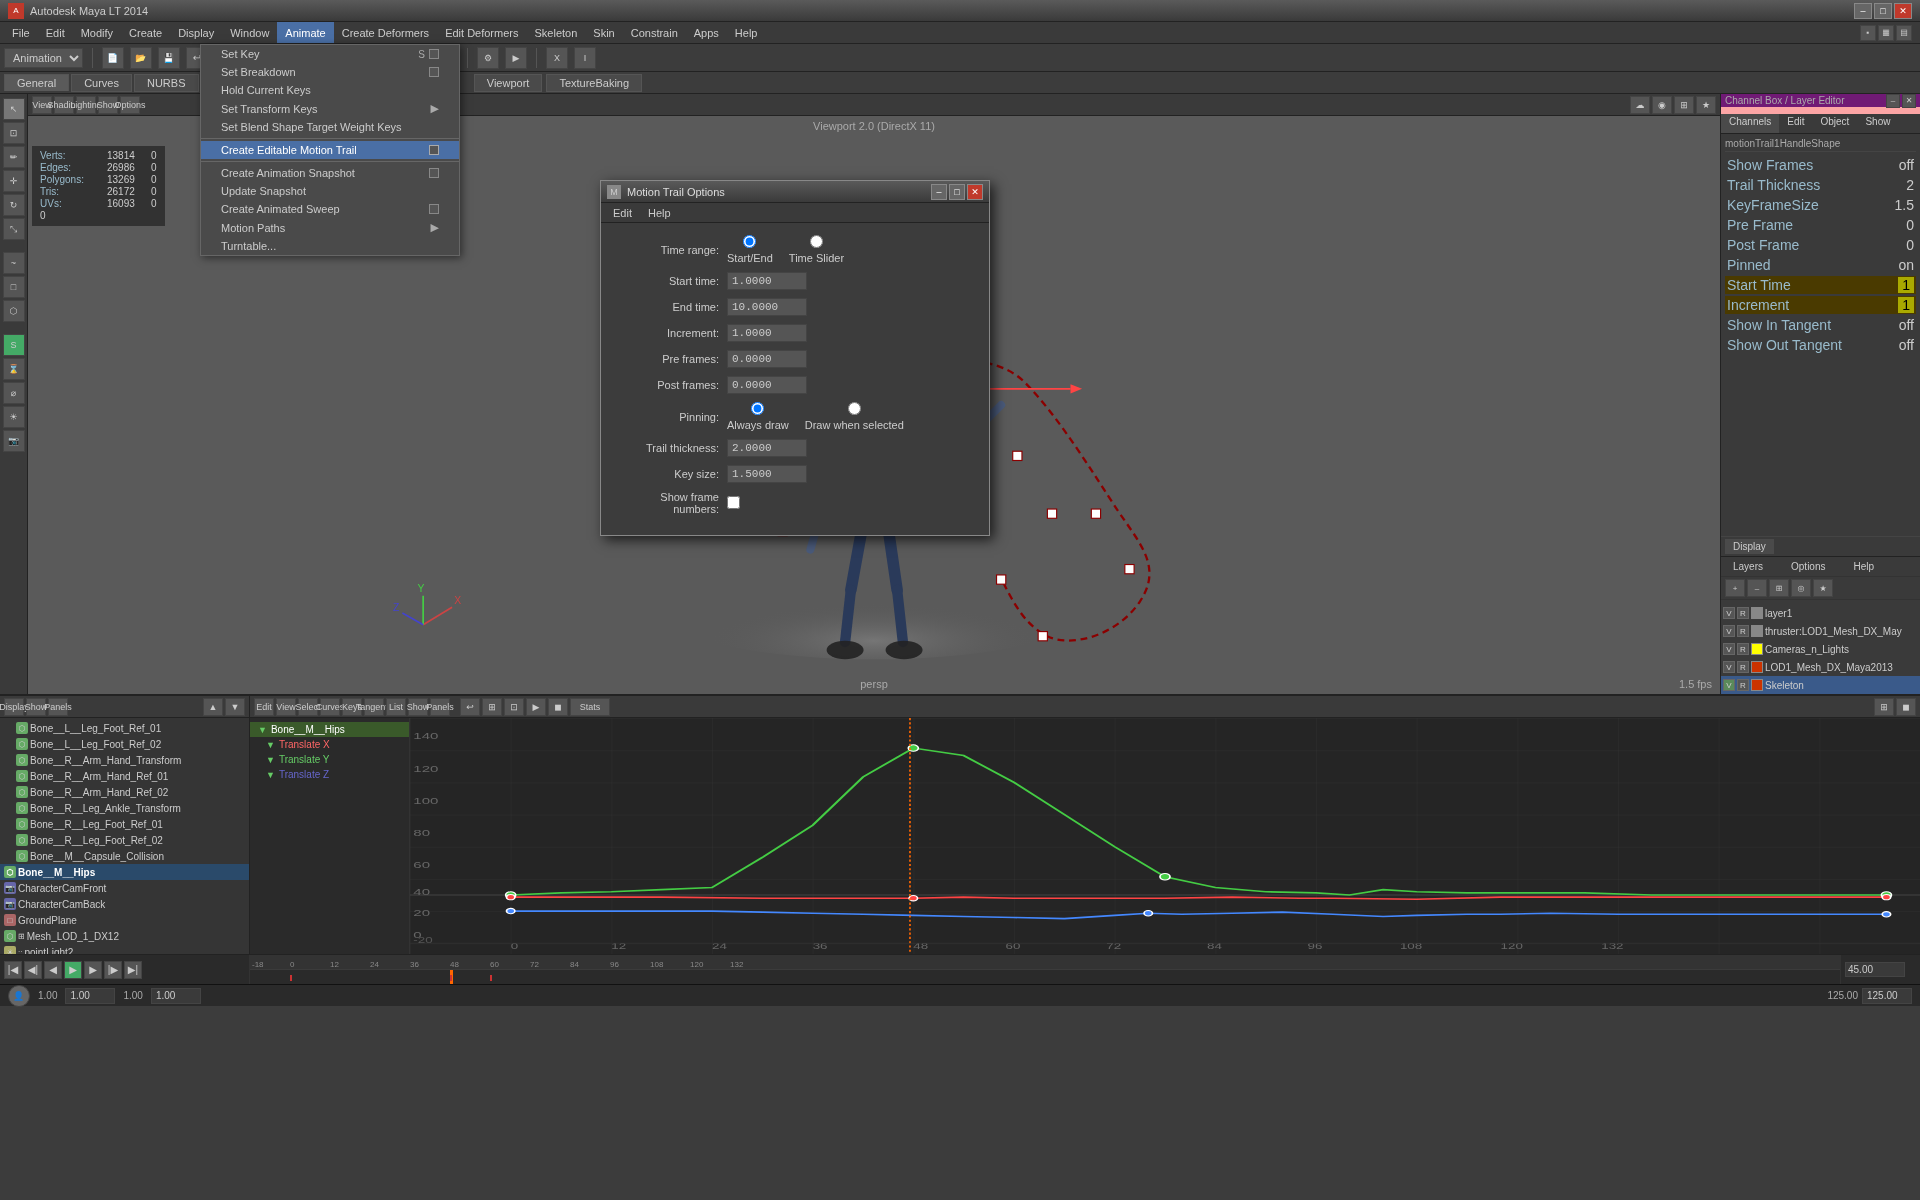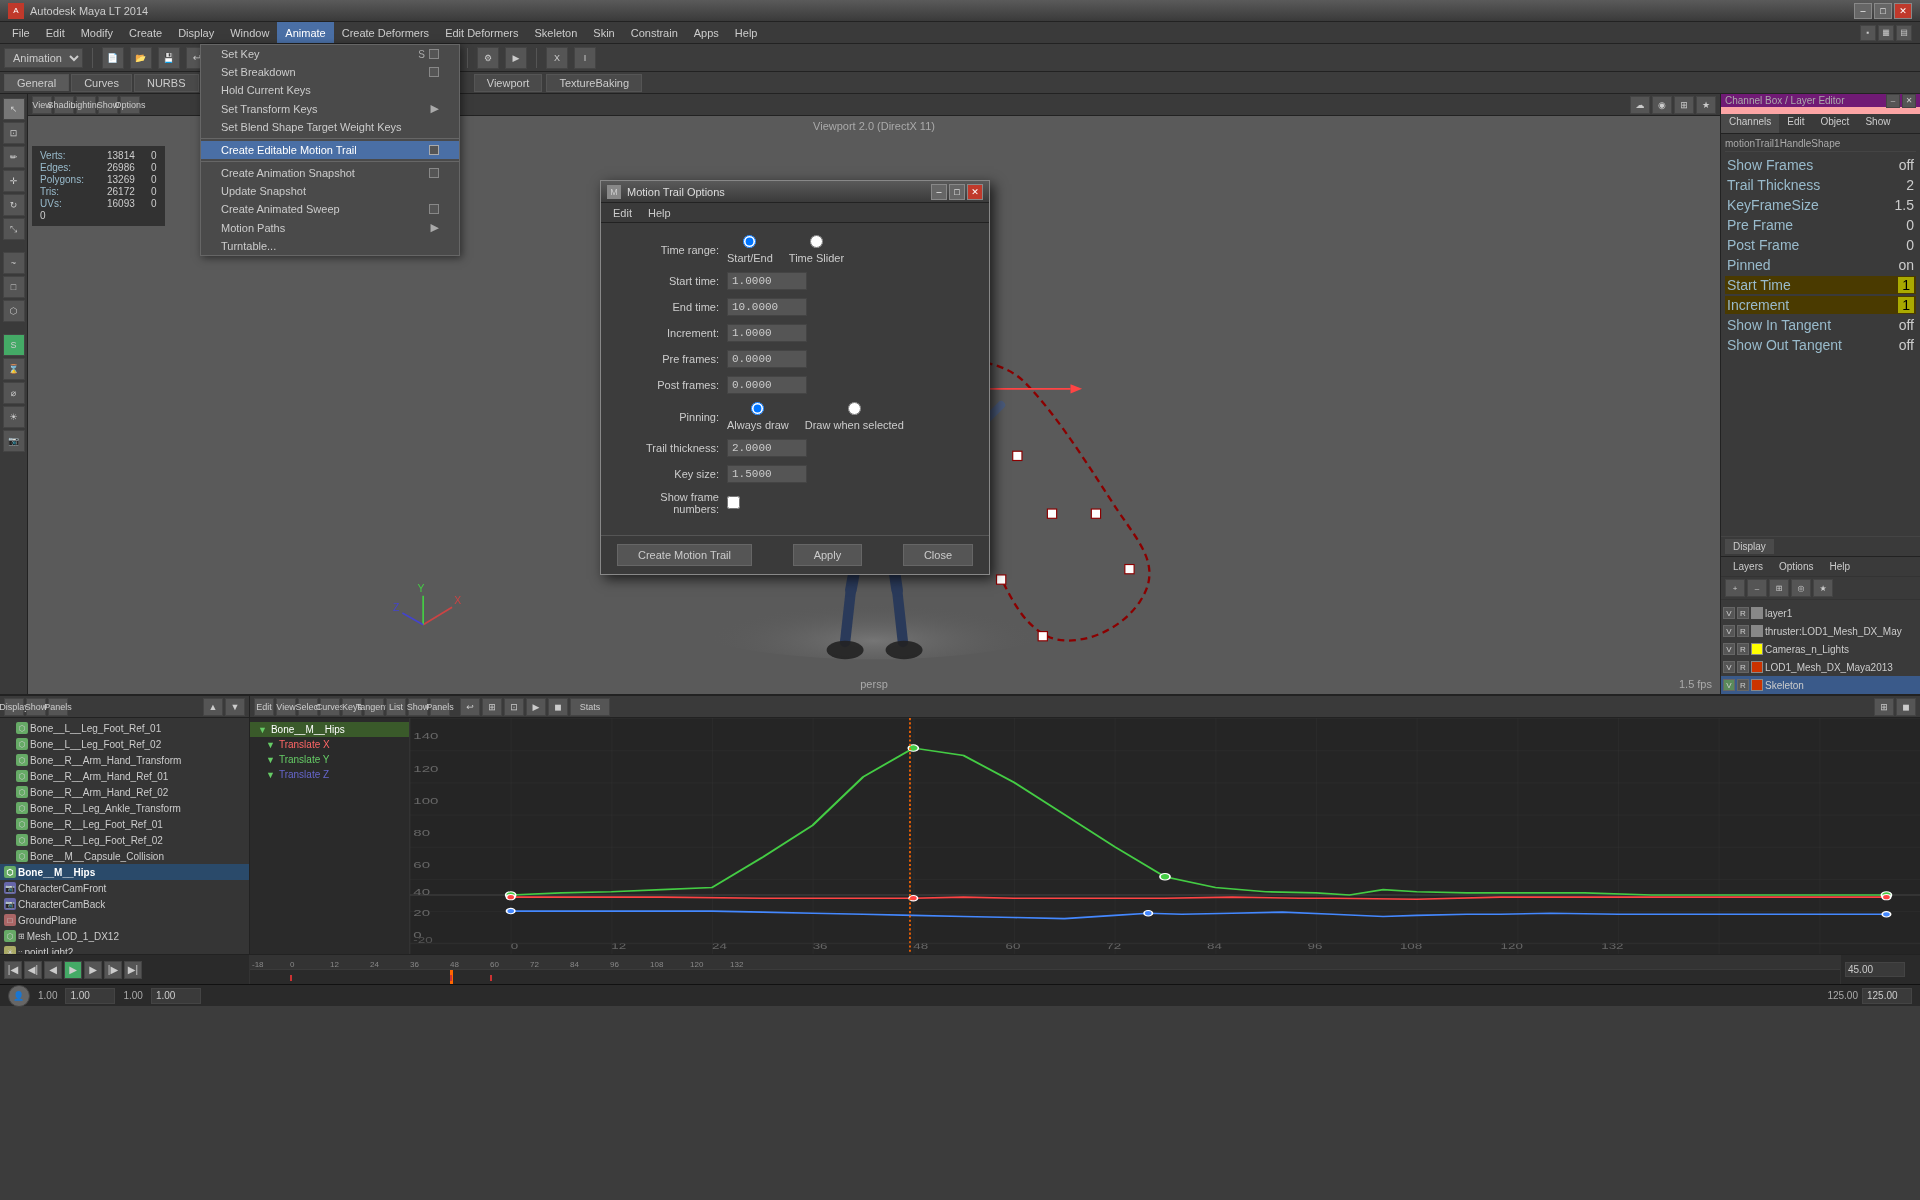--- a/index.html
+++ b/index.html
@@ -440,21 +440,21 @@
       <div class="cb-row">
         <span class="cb-name">Show Out Tangent</span>
         <span class="cb-value">off</span>
       </div>
     </div>
 
     <div style="border-top:1px solid #444;">
       <div style="height:20px;background:#3a3a3a;display:flex;align-items:center;padding:0 4px;gap:4px;border-bottom:1px solid #222;">
         <div class="right-tab active">Display</div>
       </div>
-      <div style="display:flex;gap:0;padding:2px 4px;border-bottom:1px solid #333;">
+      <div style="display:flex;gap:12px;padding:2px 4px;border-bottom:1px solid #333;">
         <div class="right-tab">Layers</div>
         <div class="right-tab">Options</div>
         <div class="right-tab">Help</div>
       </div>
       <div style="display:flex;gap:2px;padding:2px 4px;border-bottom:1px solid #333;">
         <div class="vp-btn" style="font-size:8px;">+</div>
         <div class="vp-btn" style="font-size:8px;">–</div>
         <div class="vp-btn" style="font-size:8px;">⊞</div>
         <div class="vp-btn" style="font-size:8px;">◎</div>
         <div class="vp-btn" style="font-size:8px;">★</div>
@@ -882,18 +882,13 @@
       </div>
     </div>
 
     <div class="mt-row">
       <div class="mt-label">Show frame numbers:</div>
       <div class="mt-value">
         <input type="checkbox" style="">
       </div>
     </div>
   </div>
-  <div id="mt-footer">
-    <button class="mt-footer-btn">Create Motion Trail</button>
-    <button class="mt-footer-btn">Apply</button>
-    <button class="mt-footer-btn">Close</button>
-  </div>
 </div>
 
 </body></html>

